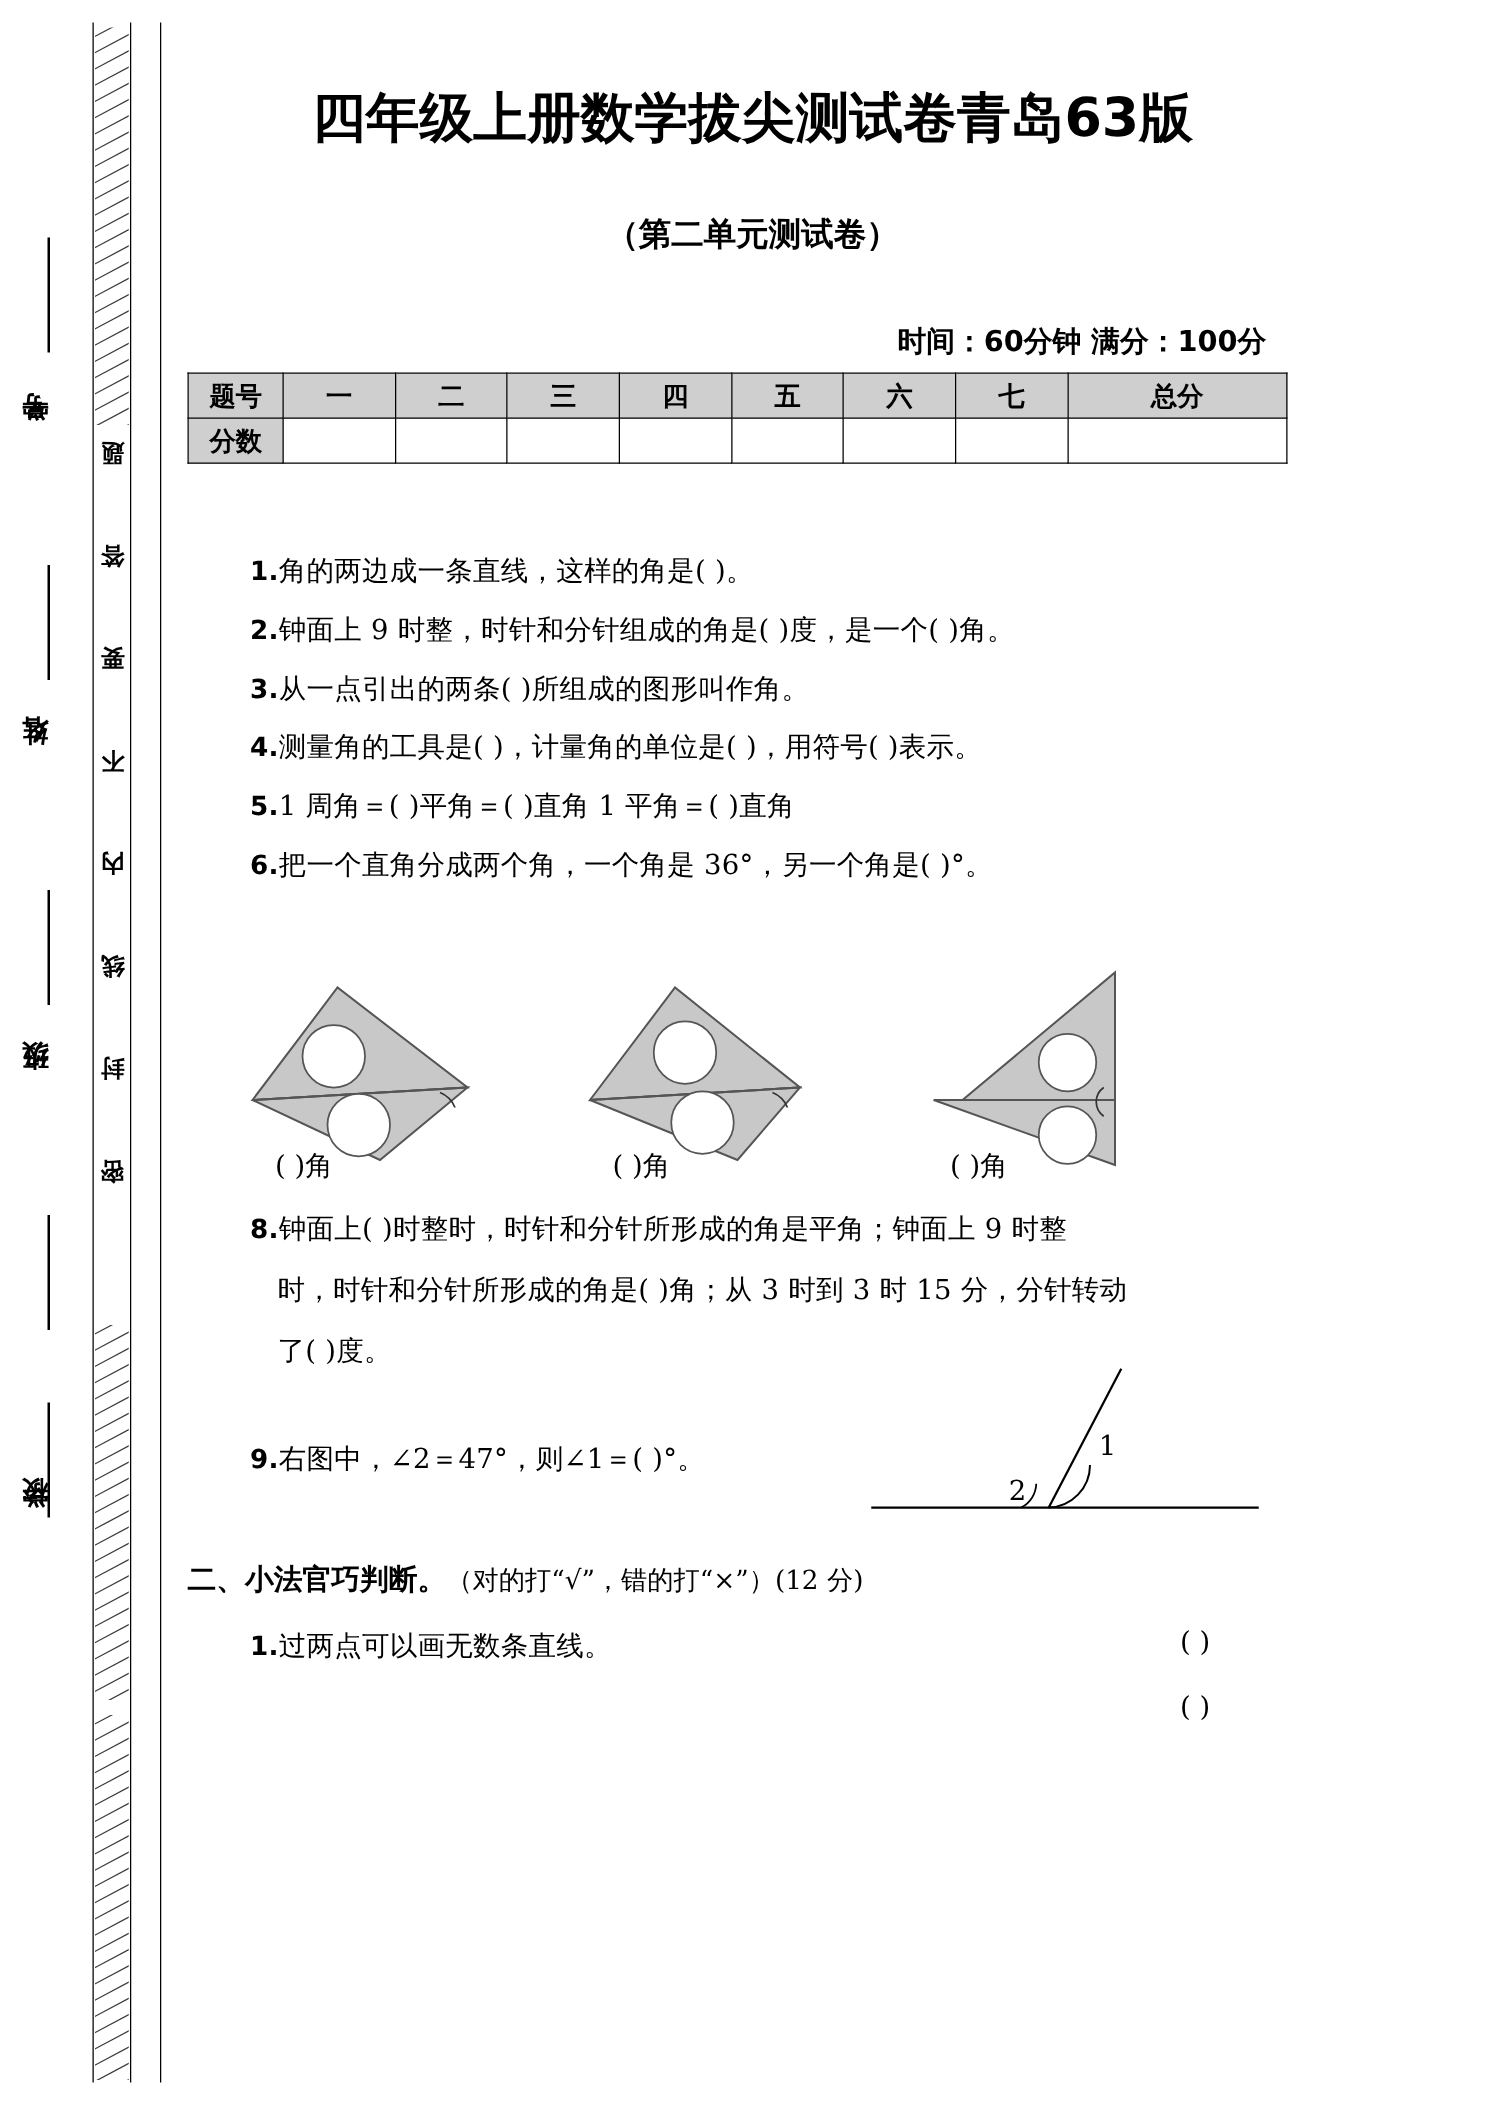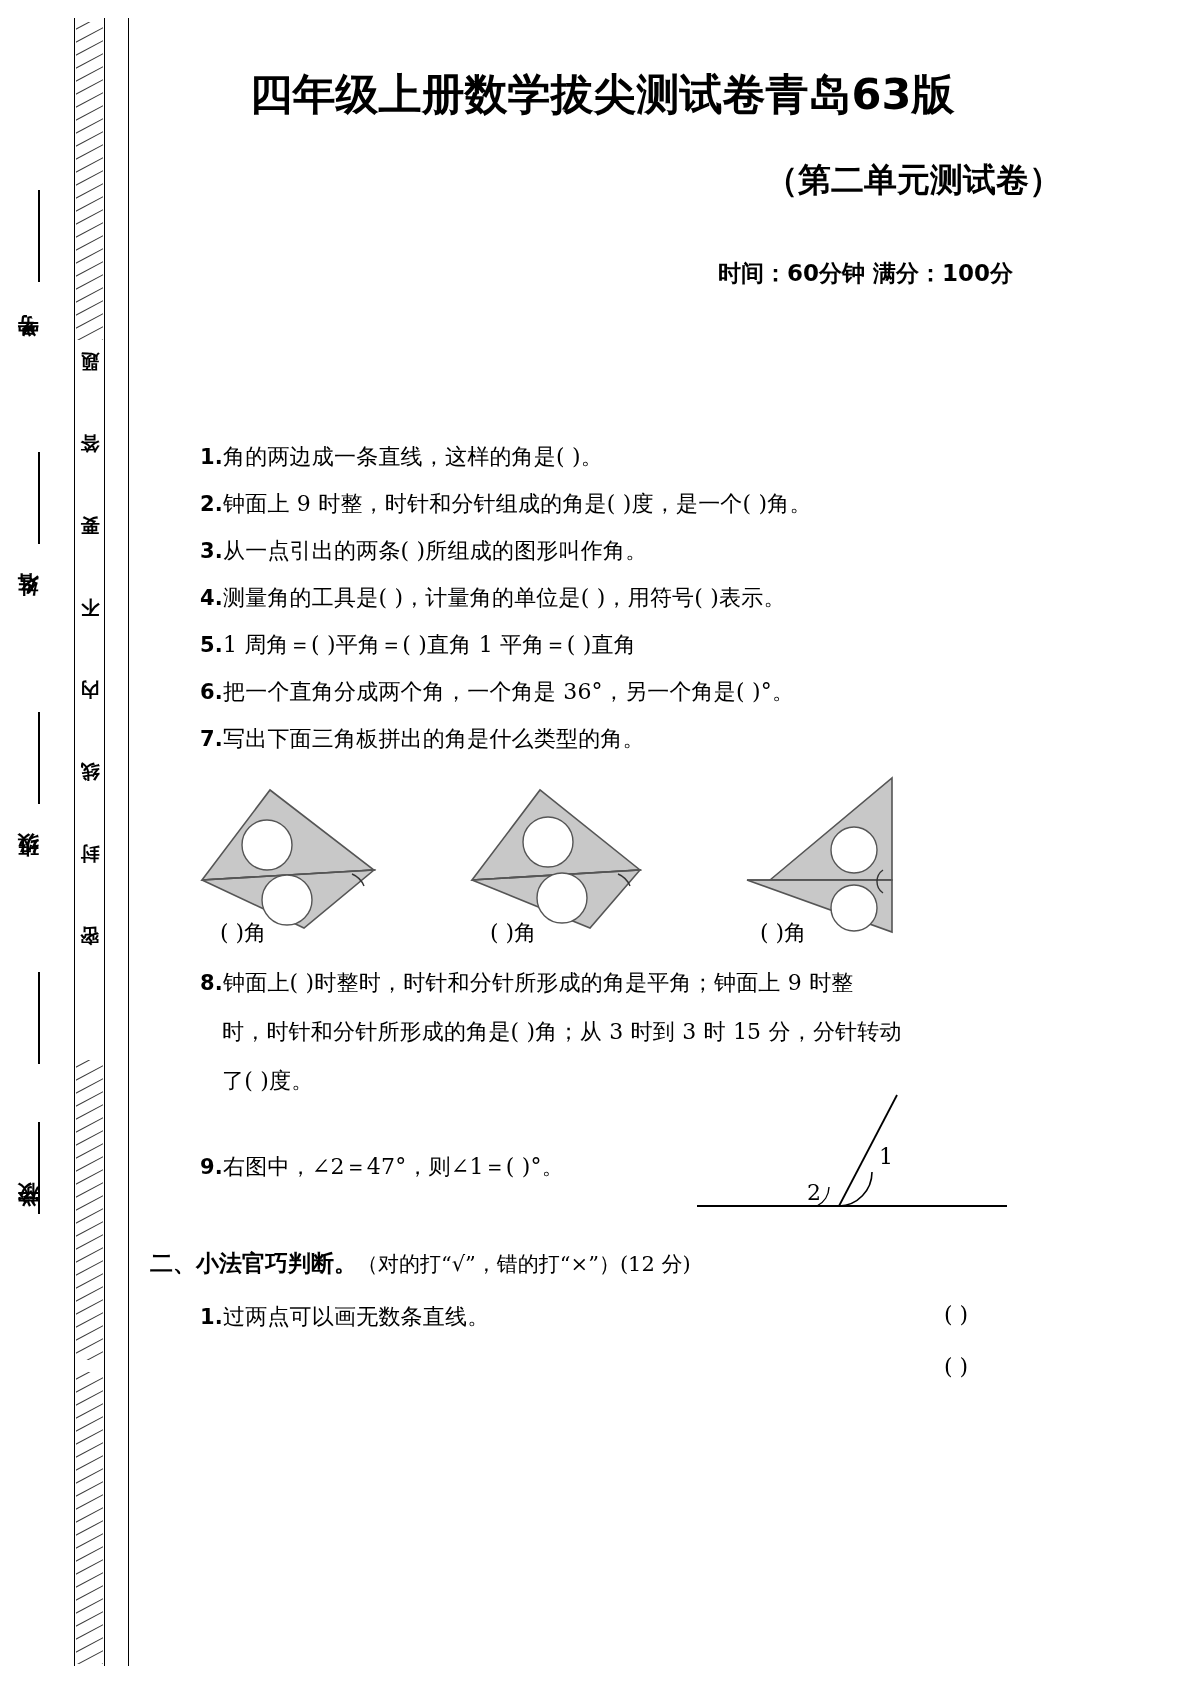--- a/index.html
+++ b/index.html
@@ -100,25 +100,25 @@
     left: 0; top: 66px; width: 920px;
     text-align: center;
     font-family: "DejaVu Sans", "Liberation Sans", sans-serif;
     font-weight: 700;
     font-size: 43px;
     letter-spacing: 0px;
     white-space: nowrap;
   }
   #title-sub {
     position: absolute;
-    left: 0; top: 158px; width: 920px;
-    text-align: right;
-    font-family: "DejaVu Sans", "Liberation Sans", sans-serif;
-    font-weight: 700;
-    font-size: 33px;
+    left: 0; top: 170px; width: 920px;
+    text-align: center;
+    font-family: "DejaVu Sans", "Liberation Sans", sans-serif;
+    font-weight: 700;
+    font-size: 26px;
     white-space: nowrap;
   }
   #exam-meta {
     position: absolute;
     right: 178px; top: 258px;
     font-family: "DejaVu Sans", "Liberation Sans", sans-serif;
     font-weight: 700;
     font-size: 23px;
     white-space: nowrap;
   }
@@ -297,20 +297,46 @@
   <div class="outer-label" style="top:1218px">学校</div>
   <div class="outer-rule" style="top:1122px"></div>
 </div>
 
 <div id="sheet">
 
   <div id="title-main">四年级上册数学拔尖测试卷青岛63版</div>
   <div id="title-sub">（第二单元测试卷）</div>
   <div id="exam-meta">时间：60分钟  满分：100分</div>
 
+  <table id="score-table">
+    <tbody>
+        <tr>
+      <td class="rowlabel">题号</td>
+      <td class="hdr-cell">一</td>
+      <td class="hdr-cell">二</td>
+      <td class="hdr-cell">三</td>
+      <td class="hdr-cell">四</td>
+      <td class="hdr-cell">五</td>
+      <td class="hdr-cell">六</td>
+      <td class="hdr-cell">七</td>
+      <td class="hdr-cell">总分</td>
+    </tr>
+    <tr>
+      <td class="rowlabel">分数</td>
+      <td class="blank-cell"></td>
+      <td class="blank-cell"></td>
+      <td class="blank-cell"></td>
+      <td class="blank-cell"></td>
+      <td class="blank-cell"></td>
+      <td class="blank-cell"></td>
+      <td class="blank-cell"></td>
+      <td class="blank-cell"></td>
+    </tr>
+  </tbody>
+    </table>
 
 
   <div class="q" style="left:58px; top:442px;">
     <b>1.</b><span>角的两边成一条直线，这样的角是(            )。</span>
   </div>
 
   <div class="q" style="left:58px; top:489px;">
     <b>2.</b><span>钟面上 9 时整，时针和分针组成的角是(           )度，是一个(           )角。</span>
   </div>
 
@@ -323,23 +349,20 @@
   </div>
 
   <div class="q" style="left:58px; top:630px;">
     <b>5.</b><span>1 周角＝(          )平角＝(          )直角          1 平角＝(          )直角</span>
   </div>
 
   <div class="q" style="left:58px; top:677px;">
     <b>6.</b><span>把一个直角分成两个角，一个角是 36°，另一个角是(           )°。</span>
   </div>
 
-  <div class="q" style="left:58px; top:724px;">
-    <b>7.</b><span>写出下面三角板拼出的角是什么类型的角。</span>
-  </div>
 
   <svg style="position:absolute; left:50px; top:770px;" width="240" height="160" viewBox="0 0 240 160">
 
     <polygon points="10,110 78,20 182,100" fill="#c8c8c8" stroke="#555" stroke-width="1.6"></polygon>
 
     <polygon points="10,110 182,100 112,158" fill="#c8c8c8" stroke="#555" stroke-width="1.6"></polygon>
 
     <line x1="10" y1="110" x2="182" y2="100" stroke="#555" stroke-width="1.6"></line>
     <circle cx="75" cy="75" r="25" fill="#ffffff" stroke="#555" stroke-width="1.4"></circle>
     <circle cx="95" cy="130" r="25" fill="#ffffff" stroke="#555" stroke-width="1.4"></circle>

